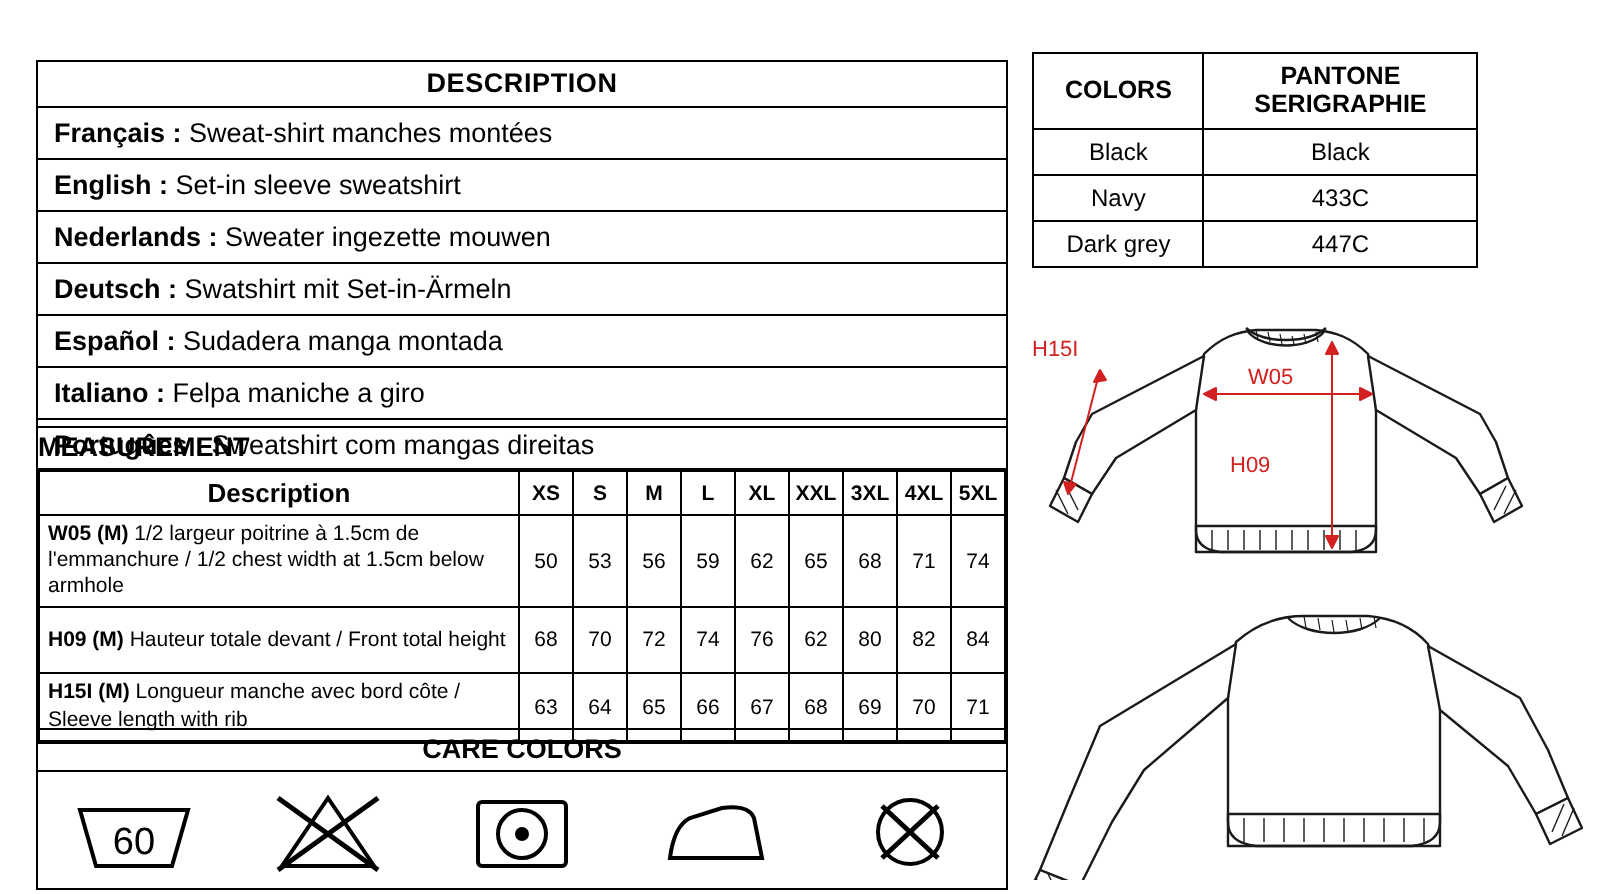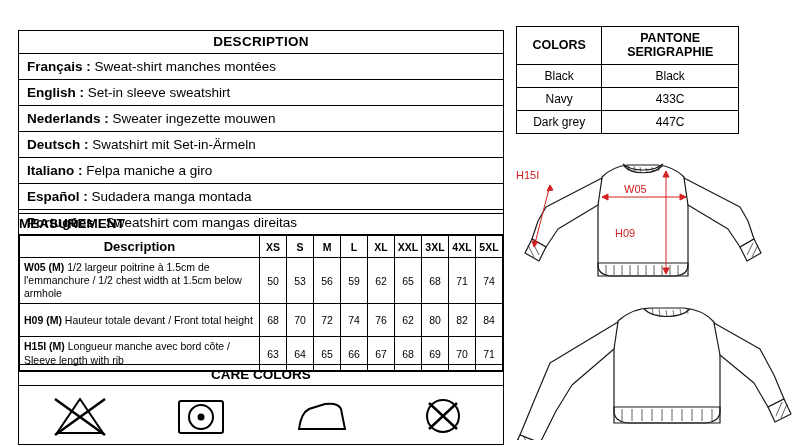--- a/index.html
+++ b/index.html
@@ -66,22 +66,22 @@
 
 <div class="page">
 
   <div class="bx" id="description-block">
     <div class="hdr">DESCRIPTION</div>
     <div id="description-rows">
         <div class="desc-row"><b>Français :</b> <span>Sweat-shirt manches montées</span></div>
         <div class="desc-row"><b>English :</b> <span>Set-in sleeve sweatshirt</span></div>
         <div class="desc-row"><b>Nederlands :</b> <span>Sweater ingezette mouwen</span></div>
         <div class="desc-row"><b>Deutsch :</b> <span>Swatshirt mit Set-in-Ärmeln</span></div>
+        <div class="desc-row"><b>Español :</b> <span>Sudadera manga montada</span></div>
         <div class="desc-row"><b>Italiano :</b> <span>Felpa maniche a giro</span></div>
-        <div class="desc-row"><b>Español :</b> <span>Sudadera manga montada</span></div>
         <div class="desc-row"><b>Portugûes :</b> <span>Sweatshirt com mangas direitas</span></div>
       </div>
   </div>
 
   <div class="bx" id="measurement-block">
     <div class="hdr">MEASUREMENT</div>
     <table id="measurement-table">
       <thead>
         <tr id="measurement-head-row">
             <th class="desc-col">Description</th>
@@ -134,20 +134,26 @@
             <td class="val">71</td>
           </tr>
         </tbody>
     </table>
   </div>
 
   <div class="bx" id="care-block">
     <div class="hdr">CARE COLORS</div>
     <div id="care-icons">
 
+      <span class="care-icon">
+        <svg viewBox="0 0 66 48" width="66" height="48">
+          <path d="M6 14 L60 14 L52 42 L14 42 Z" fill="none" stroke="#000" stroke-width="2"></path>
+          <text x="33" y="36" font-family="Liberation Sans, sans-serif" font-size="19" text-anchor="middle" fill="#000">60</text>
+        </svg>
+      </span>
 
       <span class="care-icon">
         <svg viewBox="0 0 66 48" width="66" height="48">
           <path d="M33 8 L56 42 L10 42 Z" fill="none" stroke="#000" stroke-width="2"></path>
           <line x1="8" y1="8" x2="58" y2="44" stroke="#000" stroke-width="2.5"></line>
           <line x1="58" y1="8" x2="8" y2="44" stroke="#000" stroke-width="2.5"></line>
         </svg>
       </span>
 
       <span class="care-icon">

